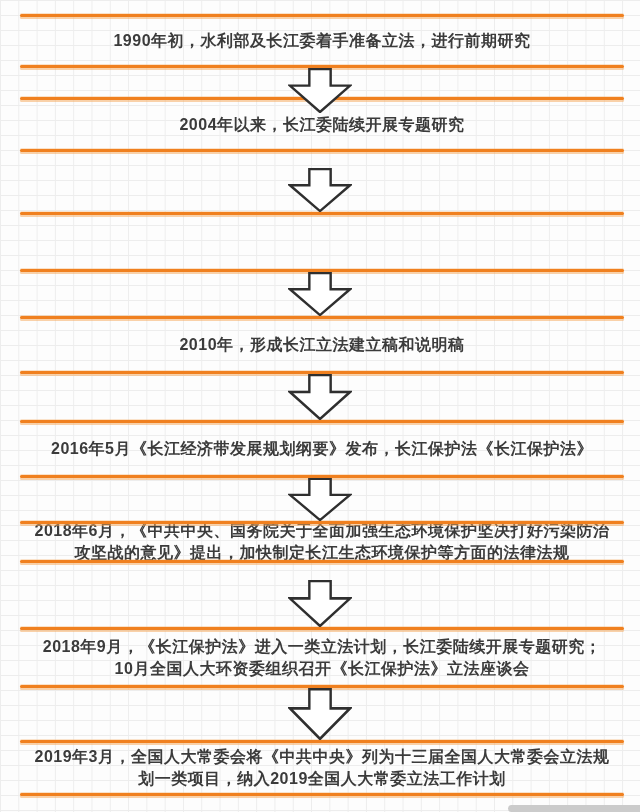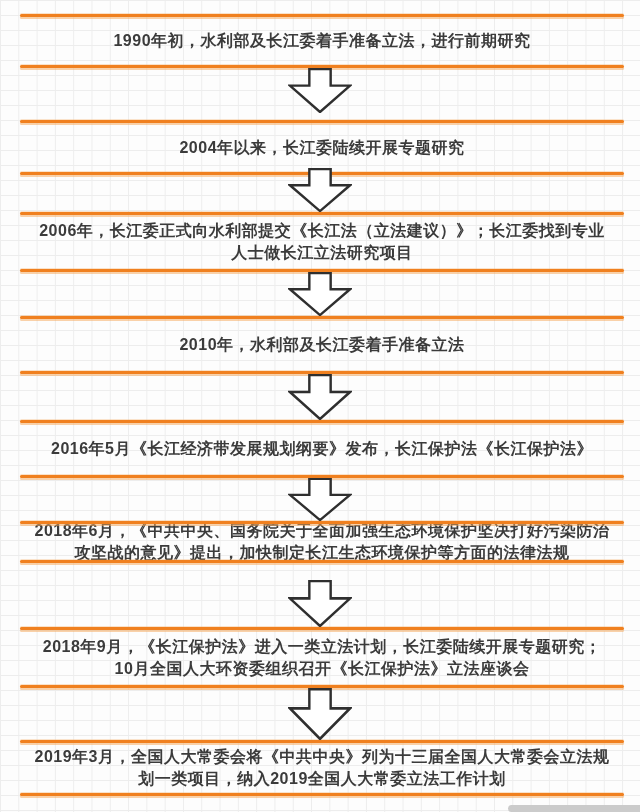--- a/index.html
+++ b/index.html
@@ -34,21 +34,21 @@
     font-size:16px;line-height:22px;
     letter-spacing:.5px;
     color:#3b3b3b;
   }
   .arrow{
     position:absolute;left:288px;width:64px;z-index:2;
   }
   .arrow svg{display:block;width:100%;height:100%;}
   
   .s0{top:14px;height:54px}
-  .s1{top:120px;height:55px}
+  .s1{top:97px;height:55px}
   .s2{top:212px;height:60px}
   .s3{top:316px;height:58px}
   .s4{top:420px;height:58px}
   .s5{top:521px;height:42px}
   .s6{top:627px;height:61px}
   .s7{top:740px;height:56px}
   .a0{top:68px;height:45px}
   .a1{top:168px;height:44px}
   .a2{top:272px;height:44px}
   .a3{top:374px;height:46px}
@@ -84,33 +84,32 @@
   </section>
 
   <div class="arrow a1">
     <svg viewBox="0 0 66 46" preserveAspectRatio="none" aria-hidden="true">
       <polygon points="22,1 44,1 44,18 64,18 33,45 2,18 22,18" fill="#ffffff" stroke="#2f2f2f" stroke-width="2.5" stroke-linejoin="miter"></polygon>
     </svg>
   </div>
 
   <section class="stage s2">
     <div class="hline top"></div>
-    <div class="stage-text">2006年，长江委正式向水利部提交《长江法（立法建议）》；长江委找到专业人士做长江立法研究项目</div>
     <div class="hline bottom"></div>
   </section>
 
   <div class="arrow a2">
     <svg viewBox="0 0 66 46" preserveAspectRatio="none" aria-hidden="true">
       <polygon points="22,1 44,1 44,18 64,18 33,45 2,18 22,18" fill="#ffffff" stroke="#2f2f2f" stroke-width="2.5" stroke-linejoin="miter"></polygon>
     </svg>
   </div>
 
   <section class="stage s3">
     <div class="hline top"></div>
-    <div class="stage-text">2010年，水利部及长江委着手准备立法</div>
+    <div class="stage-text">2010年，形成长江立法建立稿和说明稿</div>
     <div class="hline bottom"></div>
   </section>
 
   <div class="arrow a3">
     <svg viewBox="0 0 66 46" preserveAspectRatio="none" aria-hidden="true">
       <polygon points="22,1 44,1 44,18 64,18 33,45 2,18 22,18" fill="#ffffff" stroke="#2f2f2f" stroke-width="2.5" stroke-linejoin="miter"></polygon>
     </svg>
   </div>
 
   <section class="stage s4">

